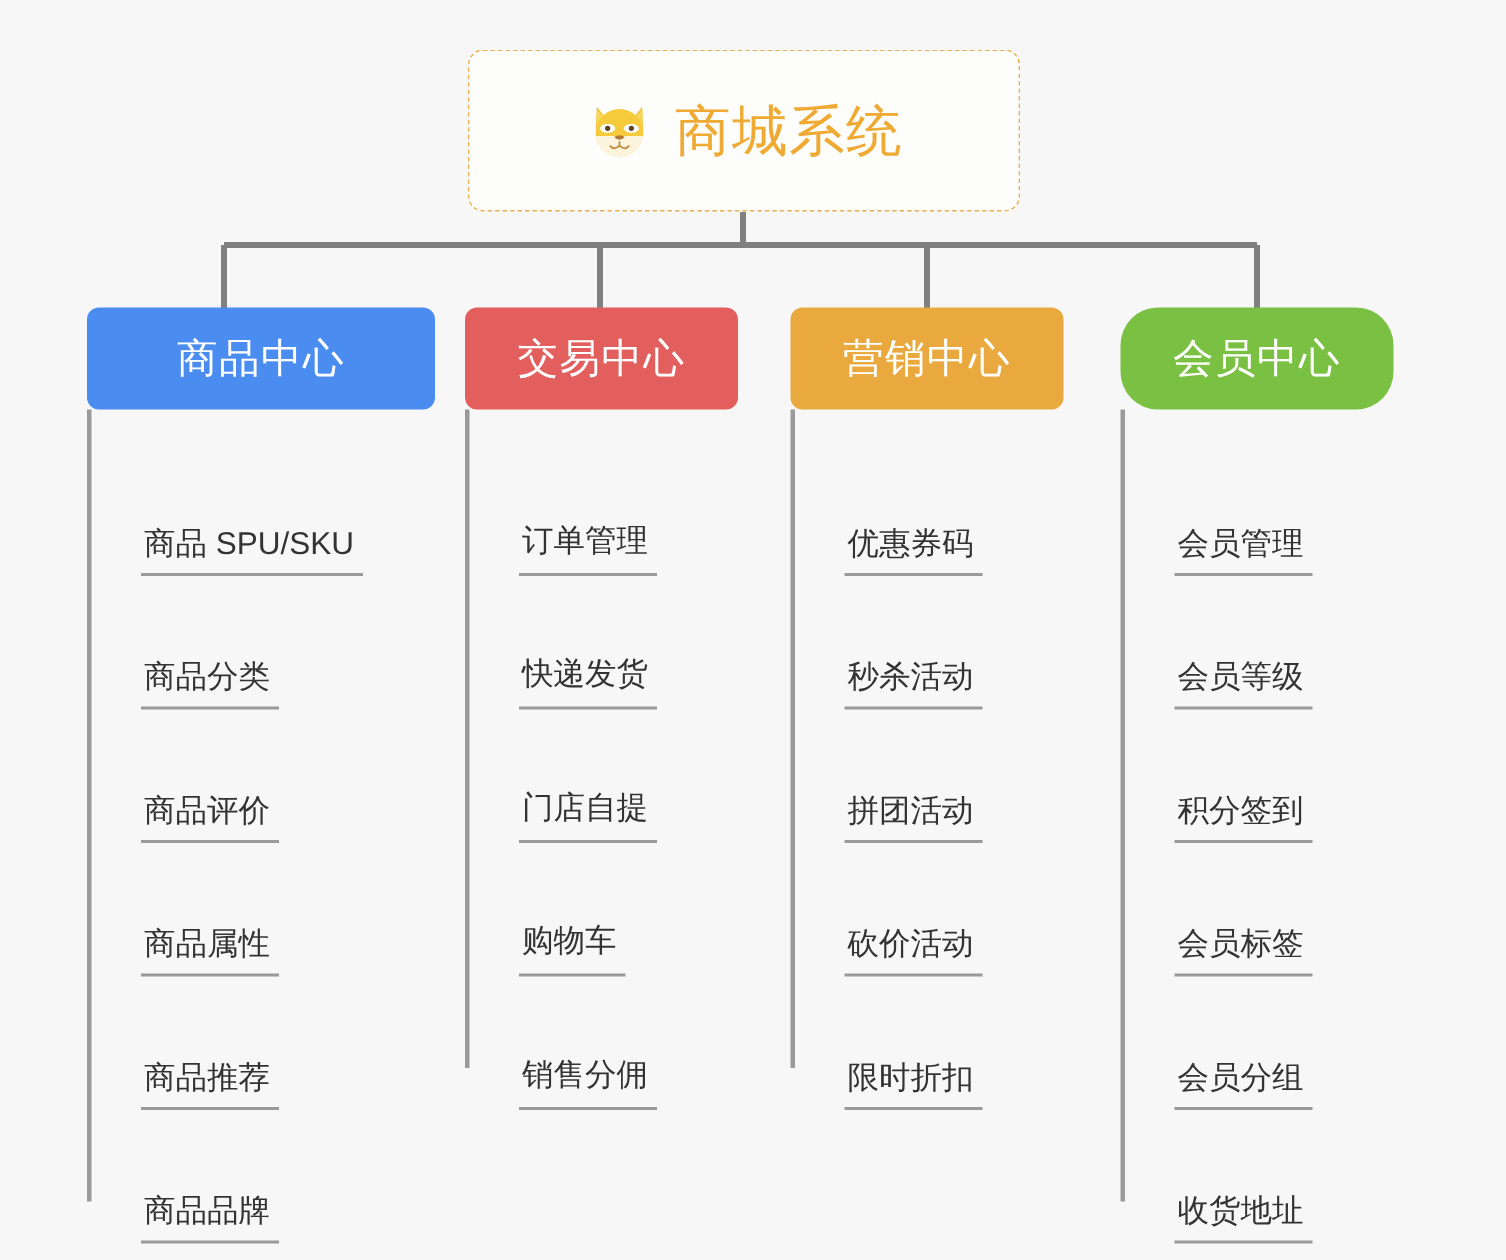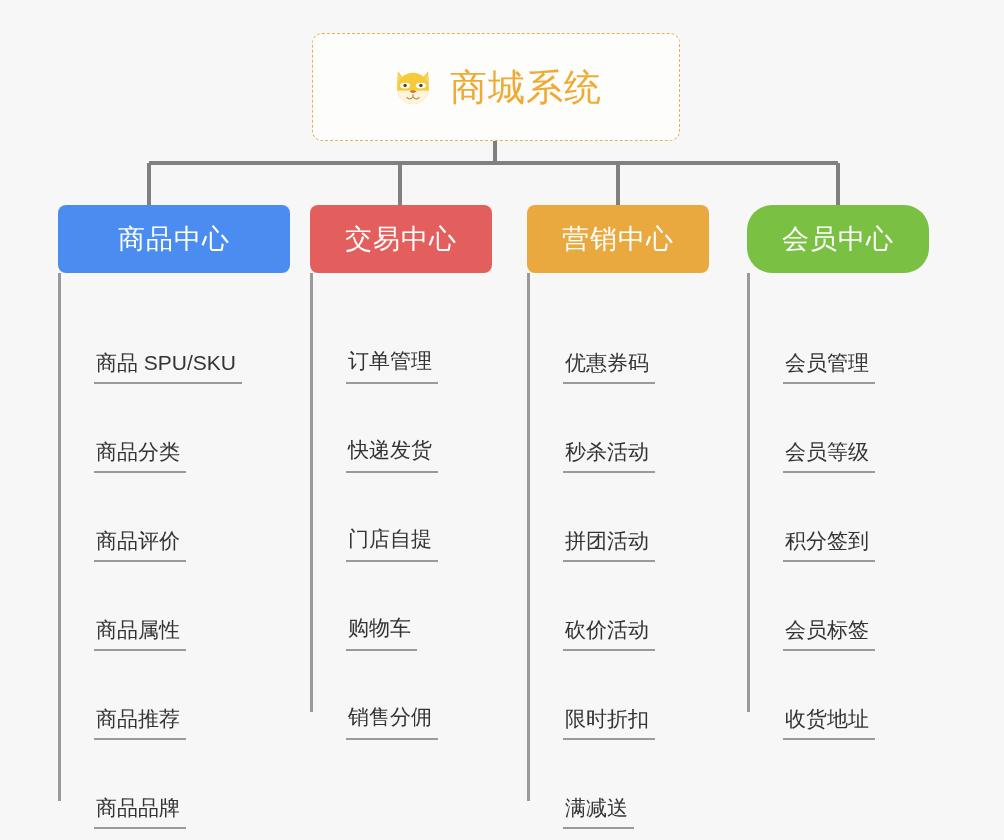--- a/index.html
+++ b/index.html
@@ -235,23 +235,20 @@
             </li>
           <li class="item">
               <span class="item-label">拼团活动</span>
             </li>
           <li class="item">
               <span class="item-label">砍价活动</span>
             </li>
           <li class="item">
               <span class="item-label">限时折扣</span>
             </li>
-          <li class="item">
-              <span class="item-label">满减送</span>
-            </li>
         </ul>
       </div>
     </div>
 
     <div class="column" id="col-3">
       <div class="col-head">会员中心</div>
       <div class="col-body">
         <div class="col-spine"></div>
         <ul class="items">
           <li class="item">
@@ -260,20 +257,23 @@
           <li class="item">
               <span class="item-label">会员等级</span>
             </li>
           <li class="item">
               <span class="item-label">积分签到</span>
             </li>
           <li class="item">
               <span class="item-label">会员标签</span>
             </li>
           <li class="item">
+              <span class="item-label">会员分组</span>
+            </li>
+          <li class="item">
               <span class="item-label">收货地址</span>
             </li>
         </ul>
       </div>
     </div>
 
   </div>
 </div>
 
 </body></html>

